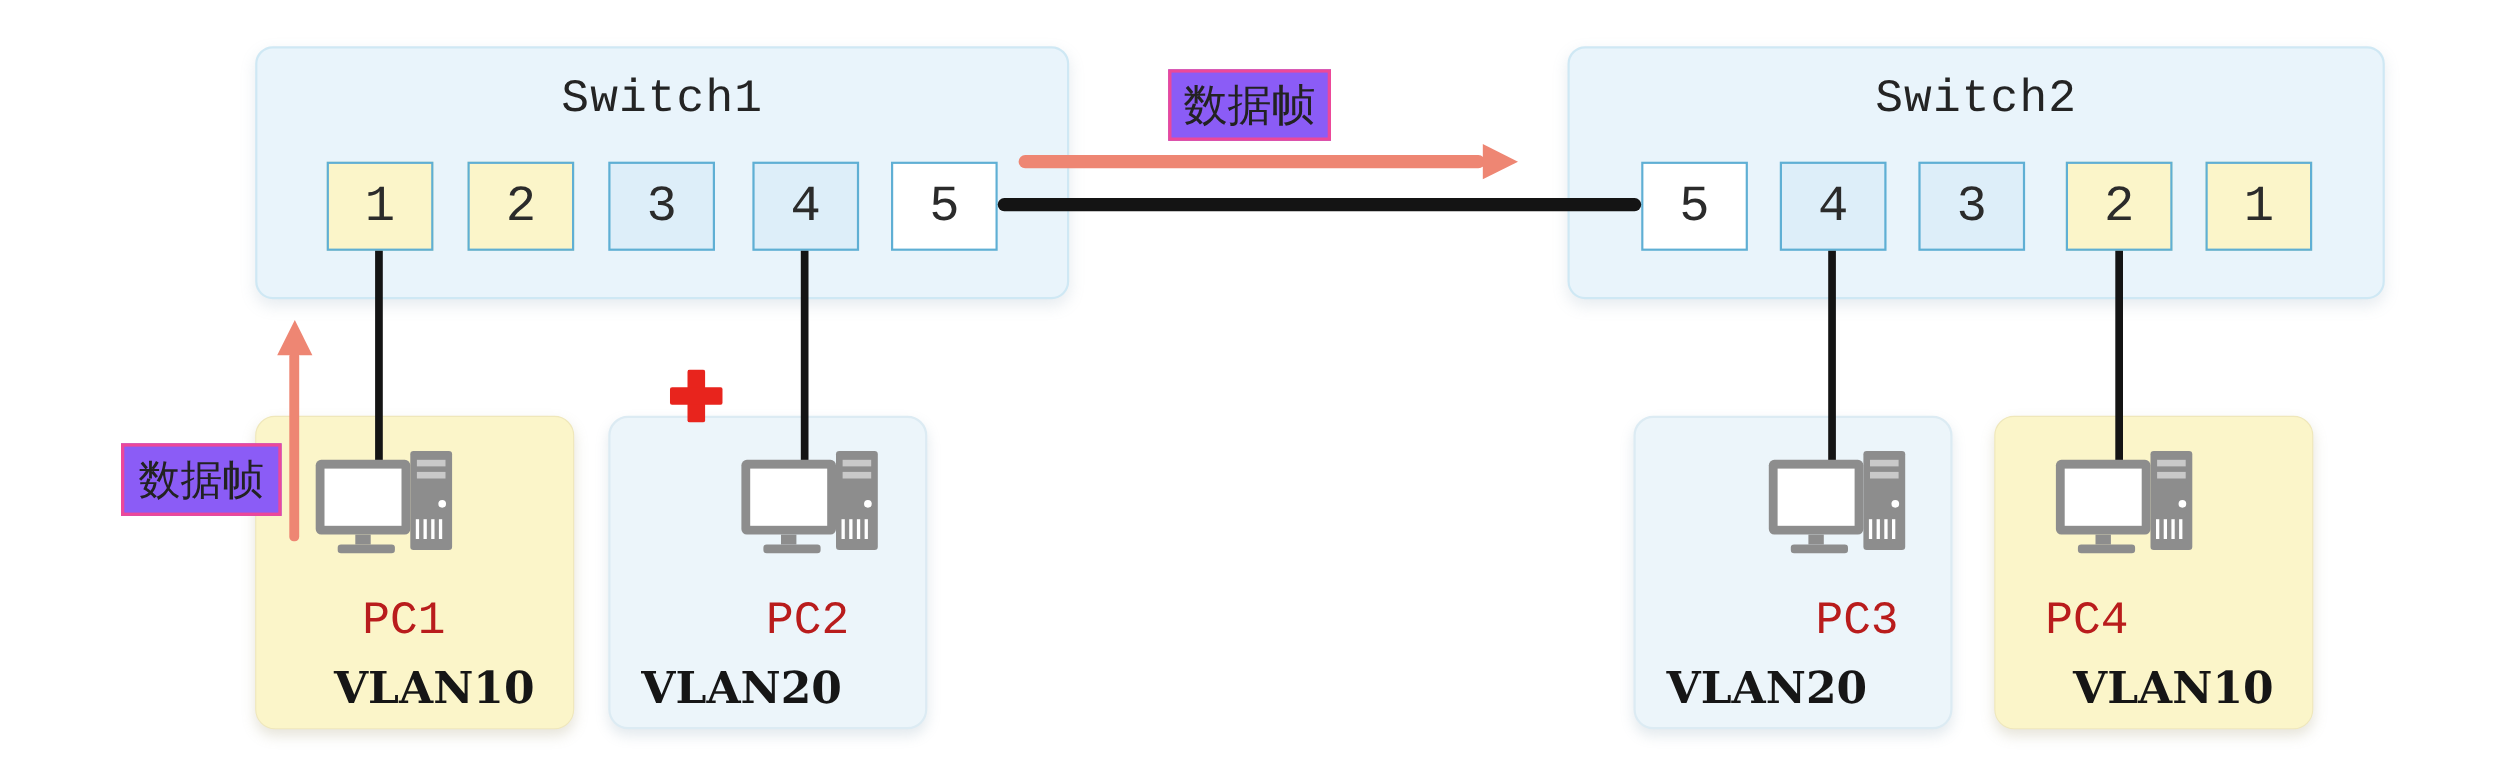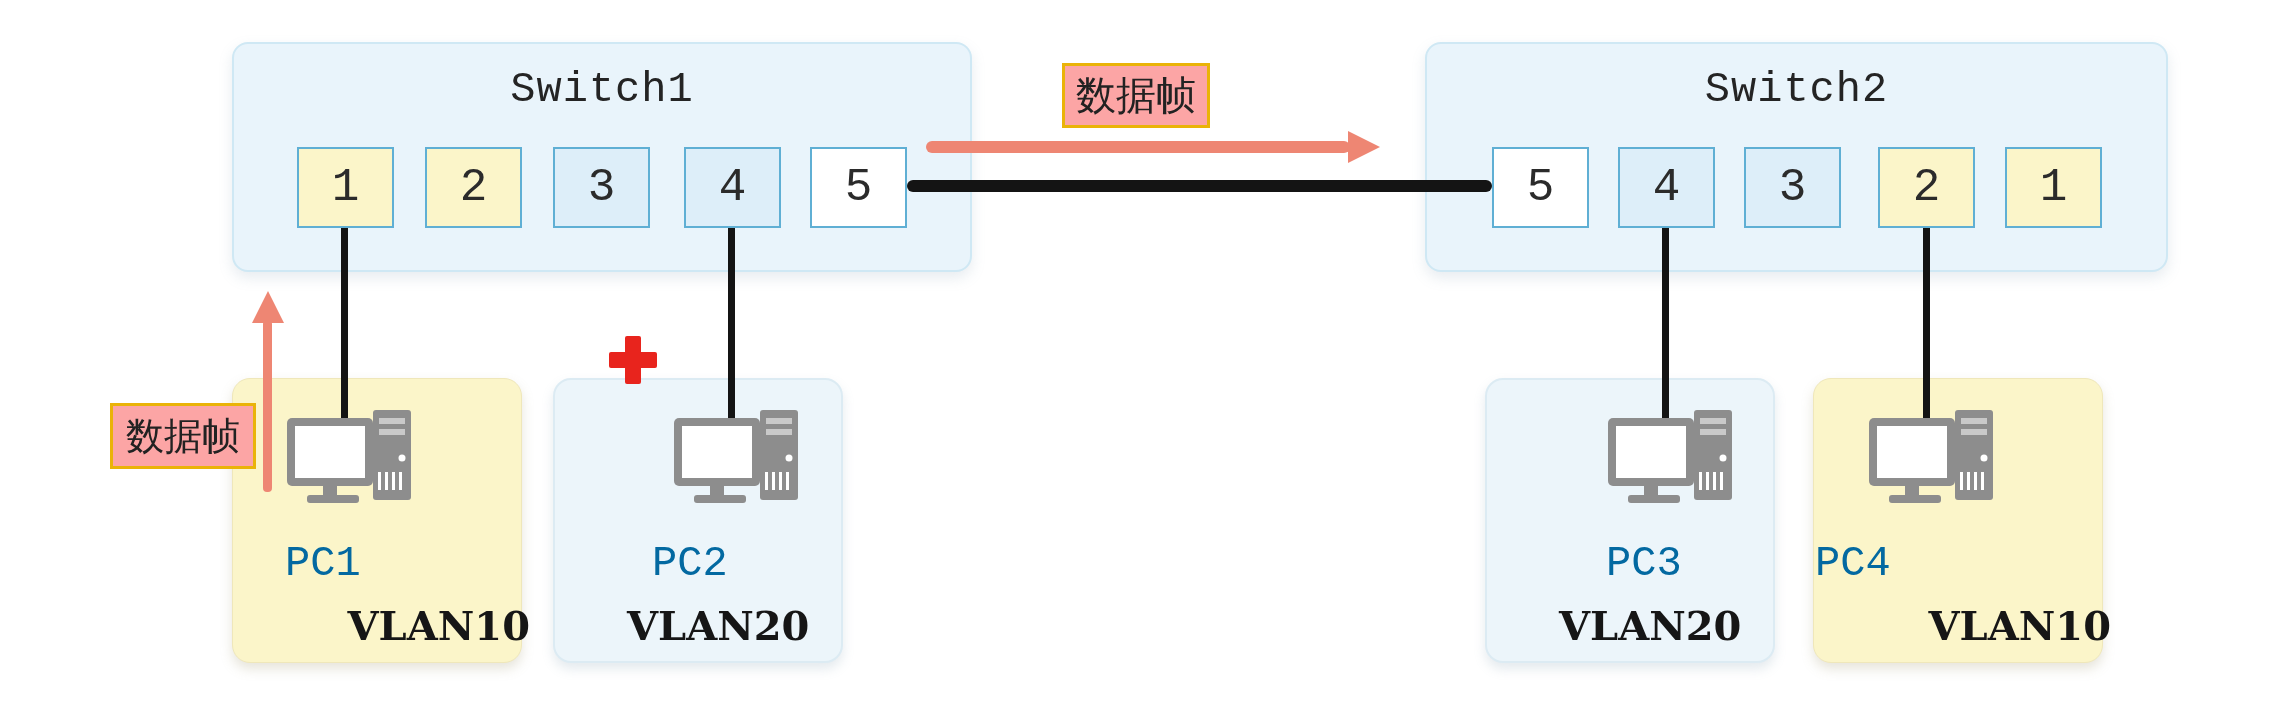--- a/index.html
+++ b/index.html
@@ -57,48 +57,48 @@
     position:absolute;left:263px;top:320px;width:9px;height:172px;
     background:#ee8673;border-radius:4px;z-index:5;
   }
   .arrow-up-head{
     position:absolute;left:252px;top:291px;width:0;height:0;z-index:5;
     border-left:16px solid transparent;border-right:16px solid transparent;
     border-bottom:32px solid #ee8673;
   }
   
   .frame-label{
-    position:absolute;background:#fca5a5;border:3px solid #eab308;
+    position:absolute;background:#8b5cf6;border:3px solid #ec4899;
     display:flex;align-items:center;justify-content:center;
     font-family:Liberation Serif, serif;
     color:#222;z-index:6;box-sizing:border-box;
   }
   .frame-top{left:1062px;top:63px;width:148px;height:65px;font-size:40px;}
   .frame-left{left:110px;top:403px;width:146px;height:66px;font-size:38px;}
   
   .pcbox{
     position:absolute;top:378px;width:290px;height:285px;border-radius:18px;
     box-sizing:border-box;z-index:2;
   }
   .pcbox.v10{background:#fbf5c9;border:1px solid #efe7ba;box-shadow:0 6px 12px rgba(160,150,110,.25);}
   .pcbox.v20{background:#ecf5fa;border:2px solid #dcebf3;box-shadow:0 6px 12px rgba(120,150,170,.2);}
   .b-pc1{left:232px;} .b-pc2{left:553px;} .b-pc3{left:1485px;} .b-pc4{left:1813px;}
   
   .pcicon{position:absolute;top:408px;width:130px;height:100px;z-index:5;}
   .i-pc1{left:285px;} .i-pc2{left:672px;} .i-pc3{left:1606px;} .i-pc4{left:1867px;}
   
   .pcname{
-    position:absolute;top:540px;width:120px;text-align:left;
-    font-size:42px;color:#0369a1;z-index:5;
+    position:absolute;top:540px;width:120px;text-align:right;
+    font-size:42px;color:#b91c1c;z-index:5;
   }
   .n-pc1{left:285px;} .n-pc2{left:652px;} .n-pc3{left:1606px;} .n-pc4{left:1815px;}
   .vlantag{
     position:absolute;top:602px;height:42px;width:254px;
     font-family:"DejaVu Serif","Liberation Serif",serif;font-weight:700;
-    font-size:40px;color:#161616;z-index:5;margin-left:44px;
+    font-size:40px;color:#161616;z-index:5;
   }
   .t-pc1{left:232px;text-align:right;}
   .t-pc2{left:583px;text-align:left;}
   .t-pc3{left:1515px;text-align:left;}
   .t-pc4{left:1813px;text-align:right;}
   
   .blocked{position:absolute;left:609px;top:336px;width:48px;height:48px;z-index:6;}
 </style>
 </head>
 <body>

